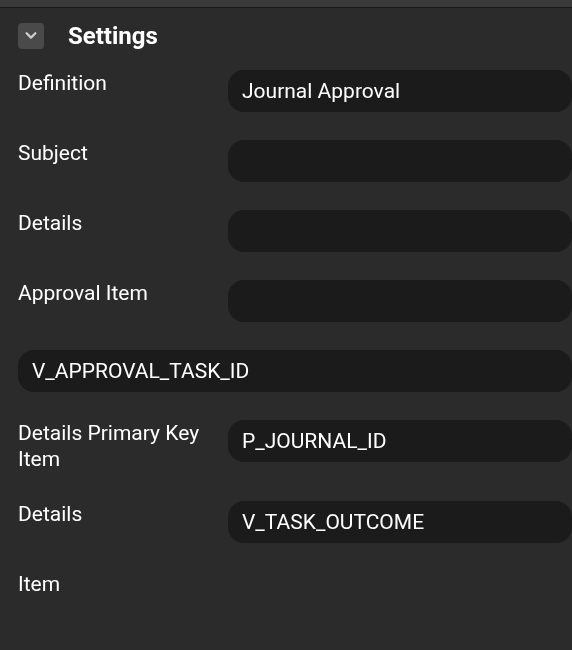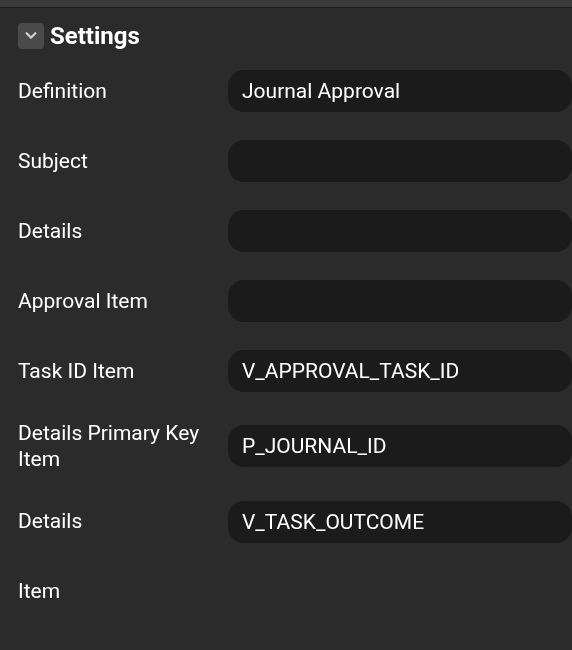--- a/index.html
+++ b/index.html
@@ -20,21 +20,21 @@
       background: #3a3a3a;
       border-bottom: 1px solid #1a1a1a;
     }
     .panel {
       background: #2b2b2b;
       padding: 14px 0 0 0;
     }
     .section-header {
       display: flex;
       align-items: center;
-      gap: 6px;
+      gap: 24px;
       padding: 0 18px 10px 18px;
     }
     .collapse-btn {
       width: 26px;
       height: 26px;
       background: #4a4a4a;
       border-radius: 4px;
       display: flex;
       align-items: center;
       justify-content: center;
@@ -52,21 +52,20 @@
     .section-title {
       font-size: 24px;
       font-weight: 700;
       color: #ffffff;
     }
     .fields {
       padding: 10px 0 0 18px;
     }
     .field-row {
       display: flex;
-      align-items: center;
       margin-bottom: 28px;
       min-height: 42px;
     }
     .field-label {
       width: 210px;
       flex-shrink: 0;
       font-size: 21px;
       font-weight: 400;
       color: #ffffff;
       line-height: 1.25;
@@ -122,21 +121,20 @@
       <div class="field-label">Details</div>
       <input class="field-input" type="text" value="" style="">
     </div>
 
     <div class="field-row">
       <div class="field-label">Approval Item</div>
       <input class="field-input" type="text" value="" style="">
     </div>
 
     <div class="field-row">
-      <div class="field-label">Task ID Item</div>
       <input class="field-input" type="text" value="V_APPROVAL_TASK_ID" style="">
     </div>
 
     <div class="field-row">
       <div class="field-label">Details Primary Key Item</div>
       <input class="field-input" type="text" value="P_JOURNAL_ID" style="">
     </div>
 
     <div class="field-row">
       <div class="field-label">Details</div>

